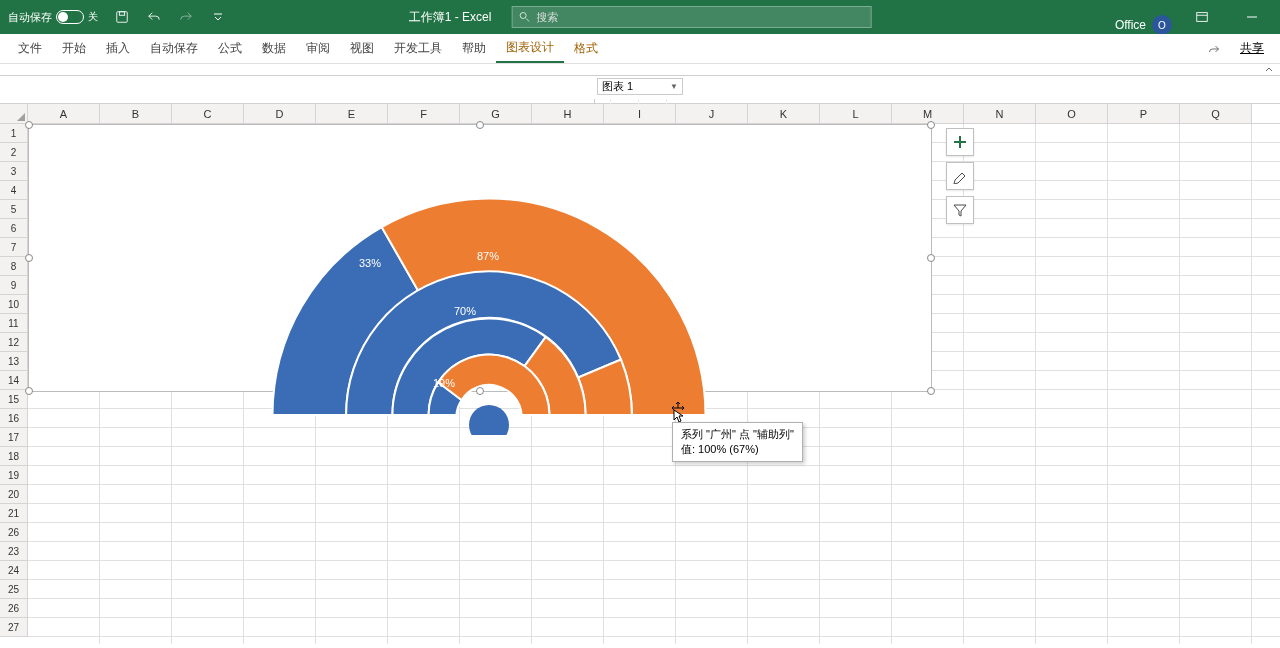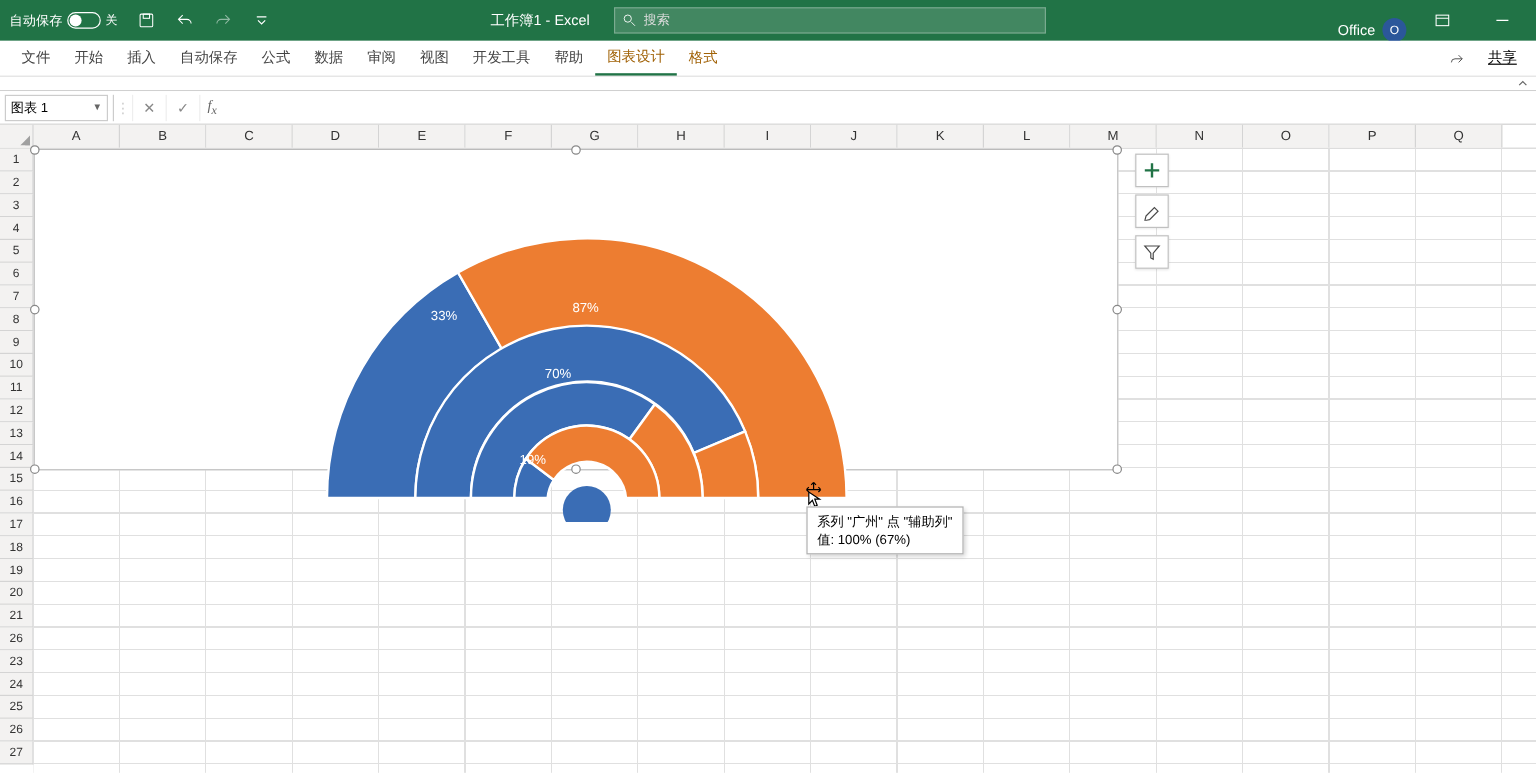--- a/index.html
+++ b/index.html
@@ -65,21 +65,21 @@
 .ribbon-tab.active { color: #217346; border-bottom: 2px solid #217346; }
 .ribbon-tab.contextual { color: #a16207; }
 .ribbon-right { margin-left: auto; display: flex; align-items: center; gap: 6px; }
 .share-btn { display: flex; align-items: center; gap: 20px; padding: 0 8px; color: #000000; text-decoration: underline; }
 
 .ribbon-space { height: 12px; background:#fff; border-bottom:1px solid #d0d0d0;}
 
 
 .formula-bar {
   height: 28px; background: #fff; border-bottom: 1px solid #d0d0d0;
-  display: flex; align-items: center; padding: 2px 4px; gap: 4px;
+  display: flex; align-items: center; padding: 2px 4px; gap: 4px; flex-direction: column;
 }
 .name-box {
   width: 86px; height: 22px; border: 1px solid #ccc; display: flex; align-items: center;
   padding: 0 4px; justify-content: space-between; font-size: 11px;
 }
 .name-box .dd { font-size: 8px; color: #666; }
 .fx-controls { display: flex; align-items: center; gap: 0; border-left: 1px solid #ccc; height: 22px; }
 .fx-btn { width: 28px; height: 22px; display: flex; align-items: center; justify-content: center; border-right: 1px solid #eee; color: #888; }
 .fx-label { font-style: italic; font-family: serif; color: #666; padding: 0 6px; }
 .formula-input { flex: 1; border: none; outline: none; padding: 0 6px; }

